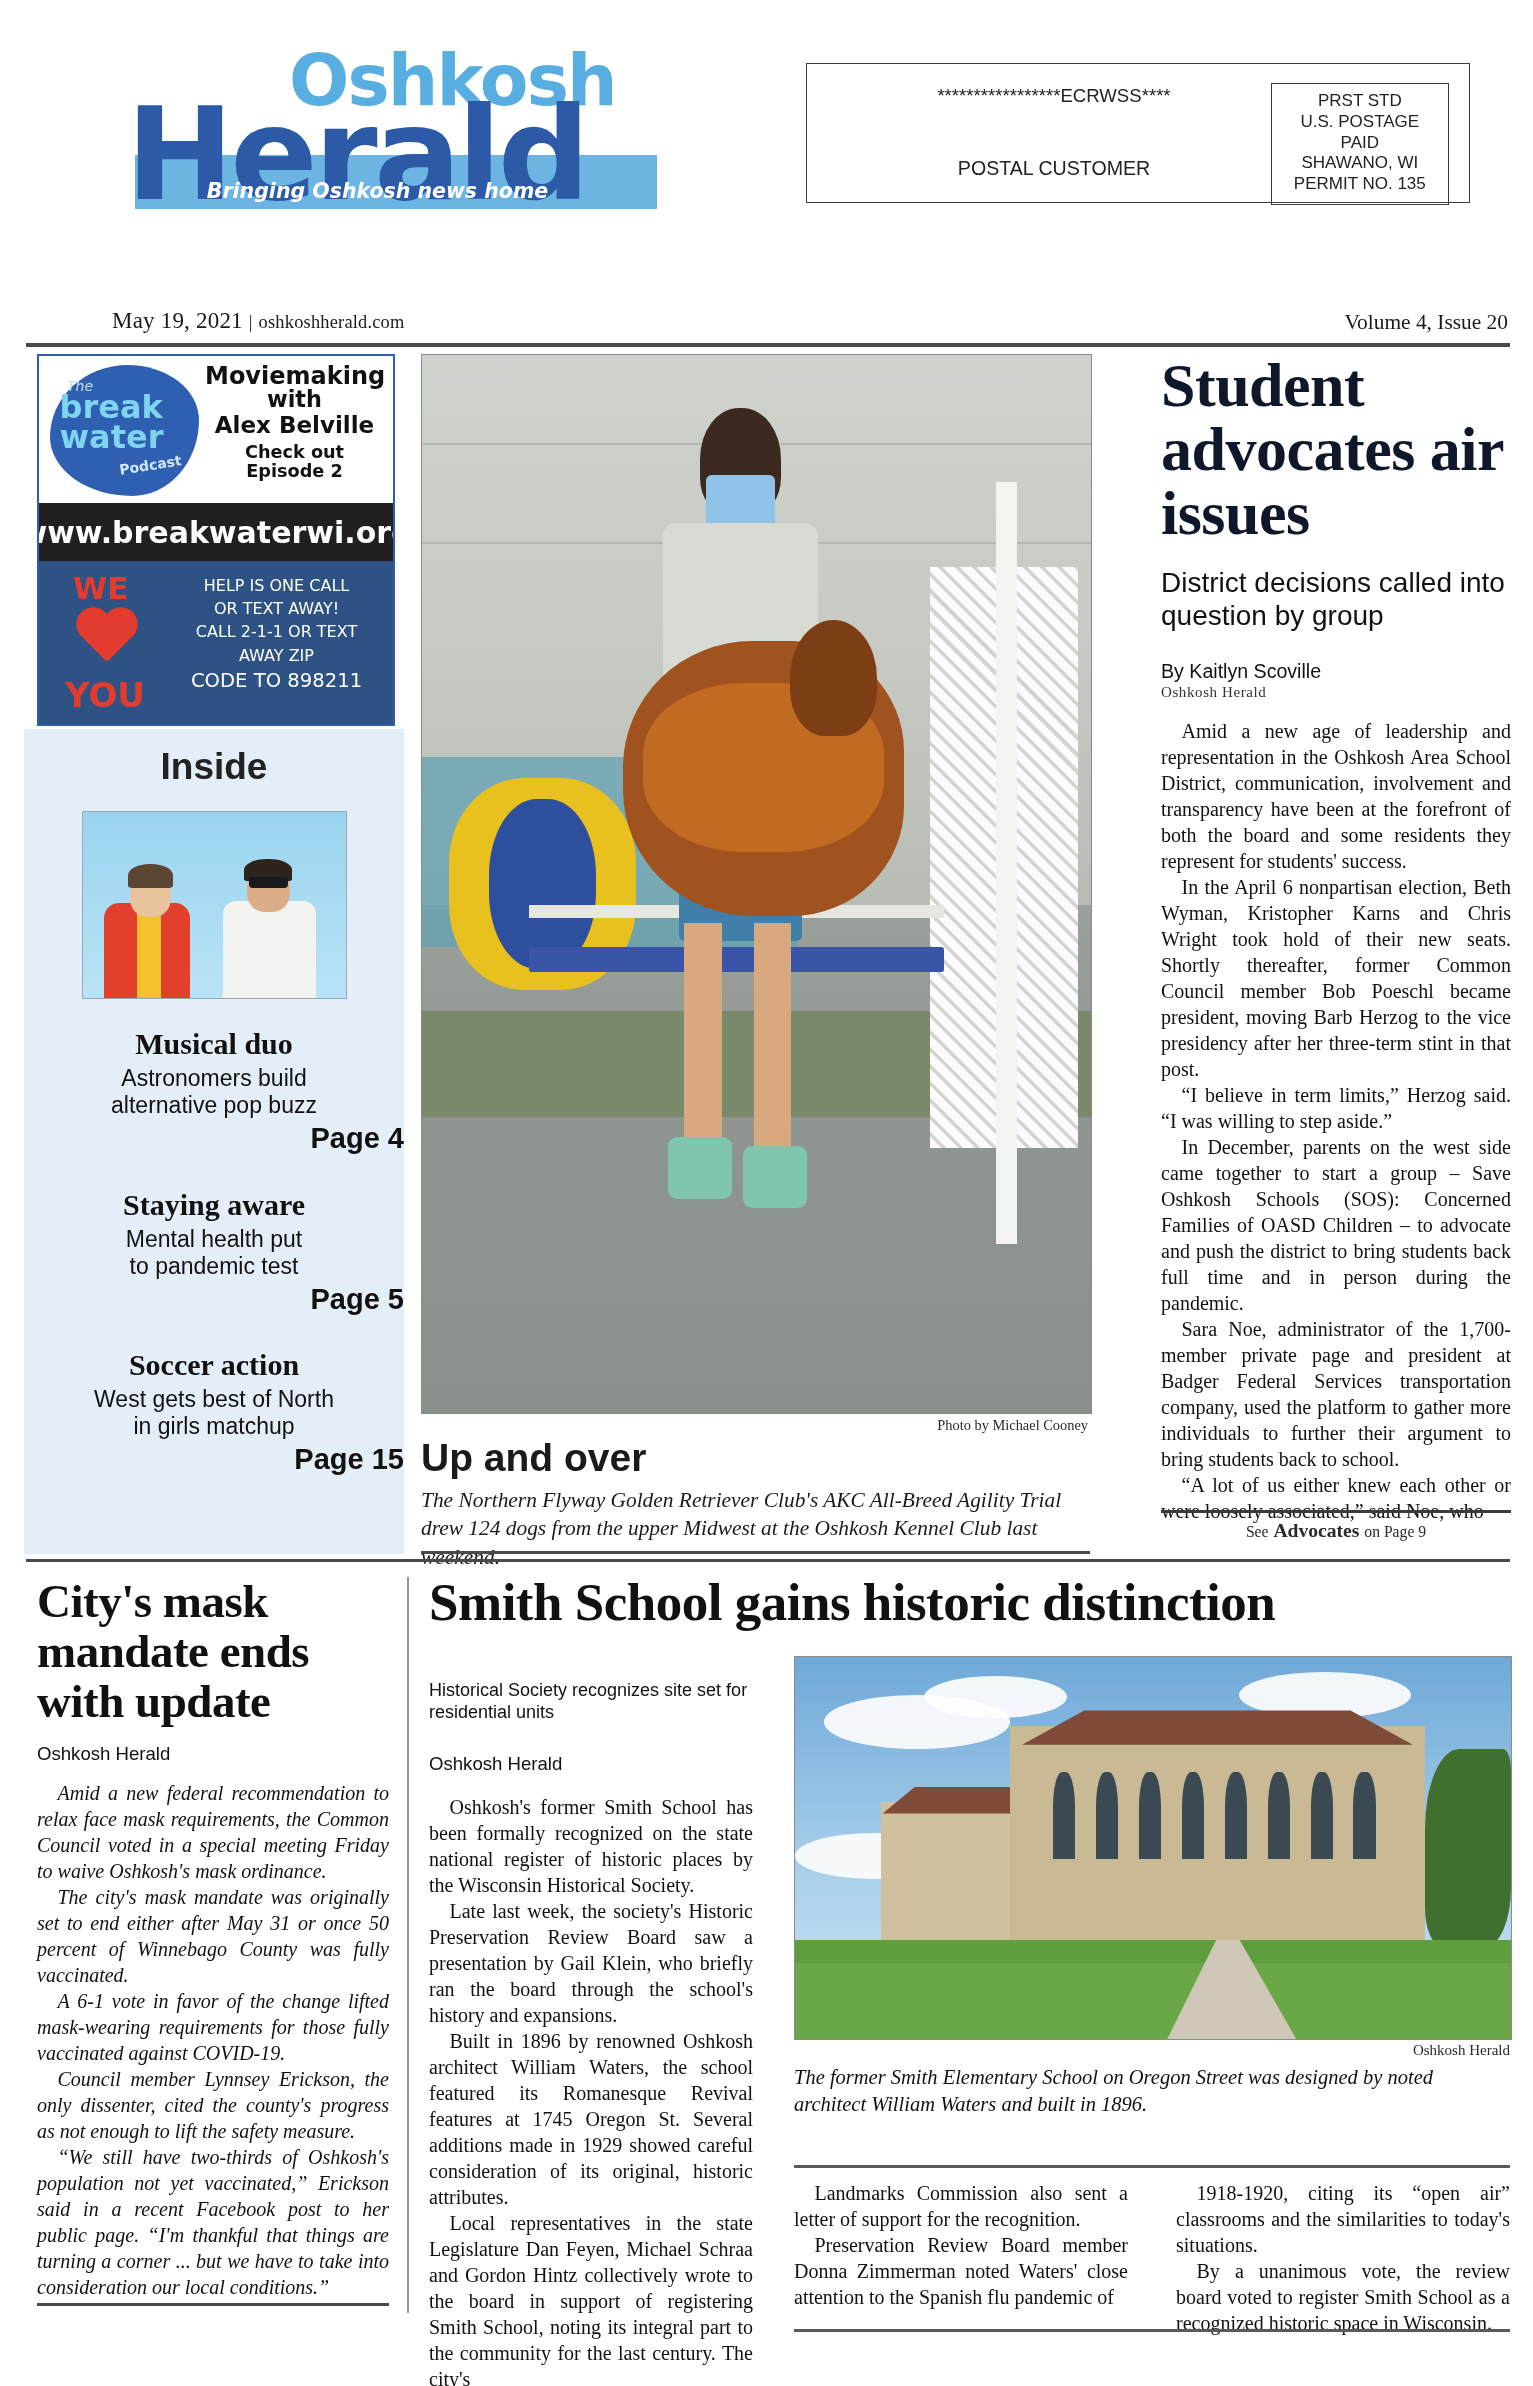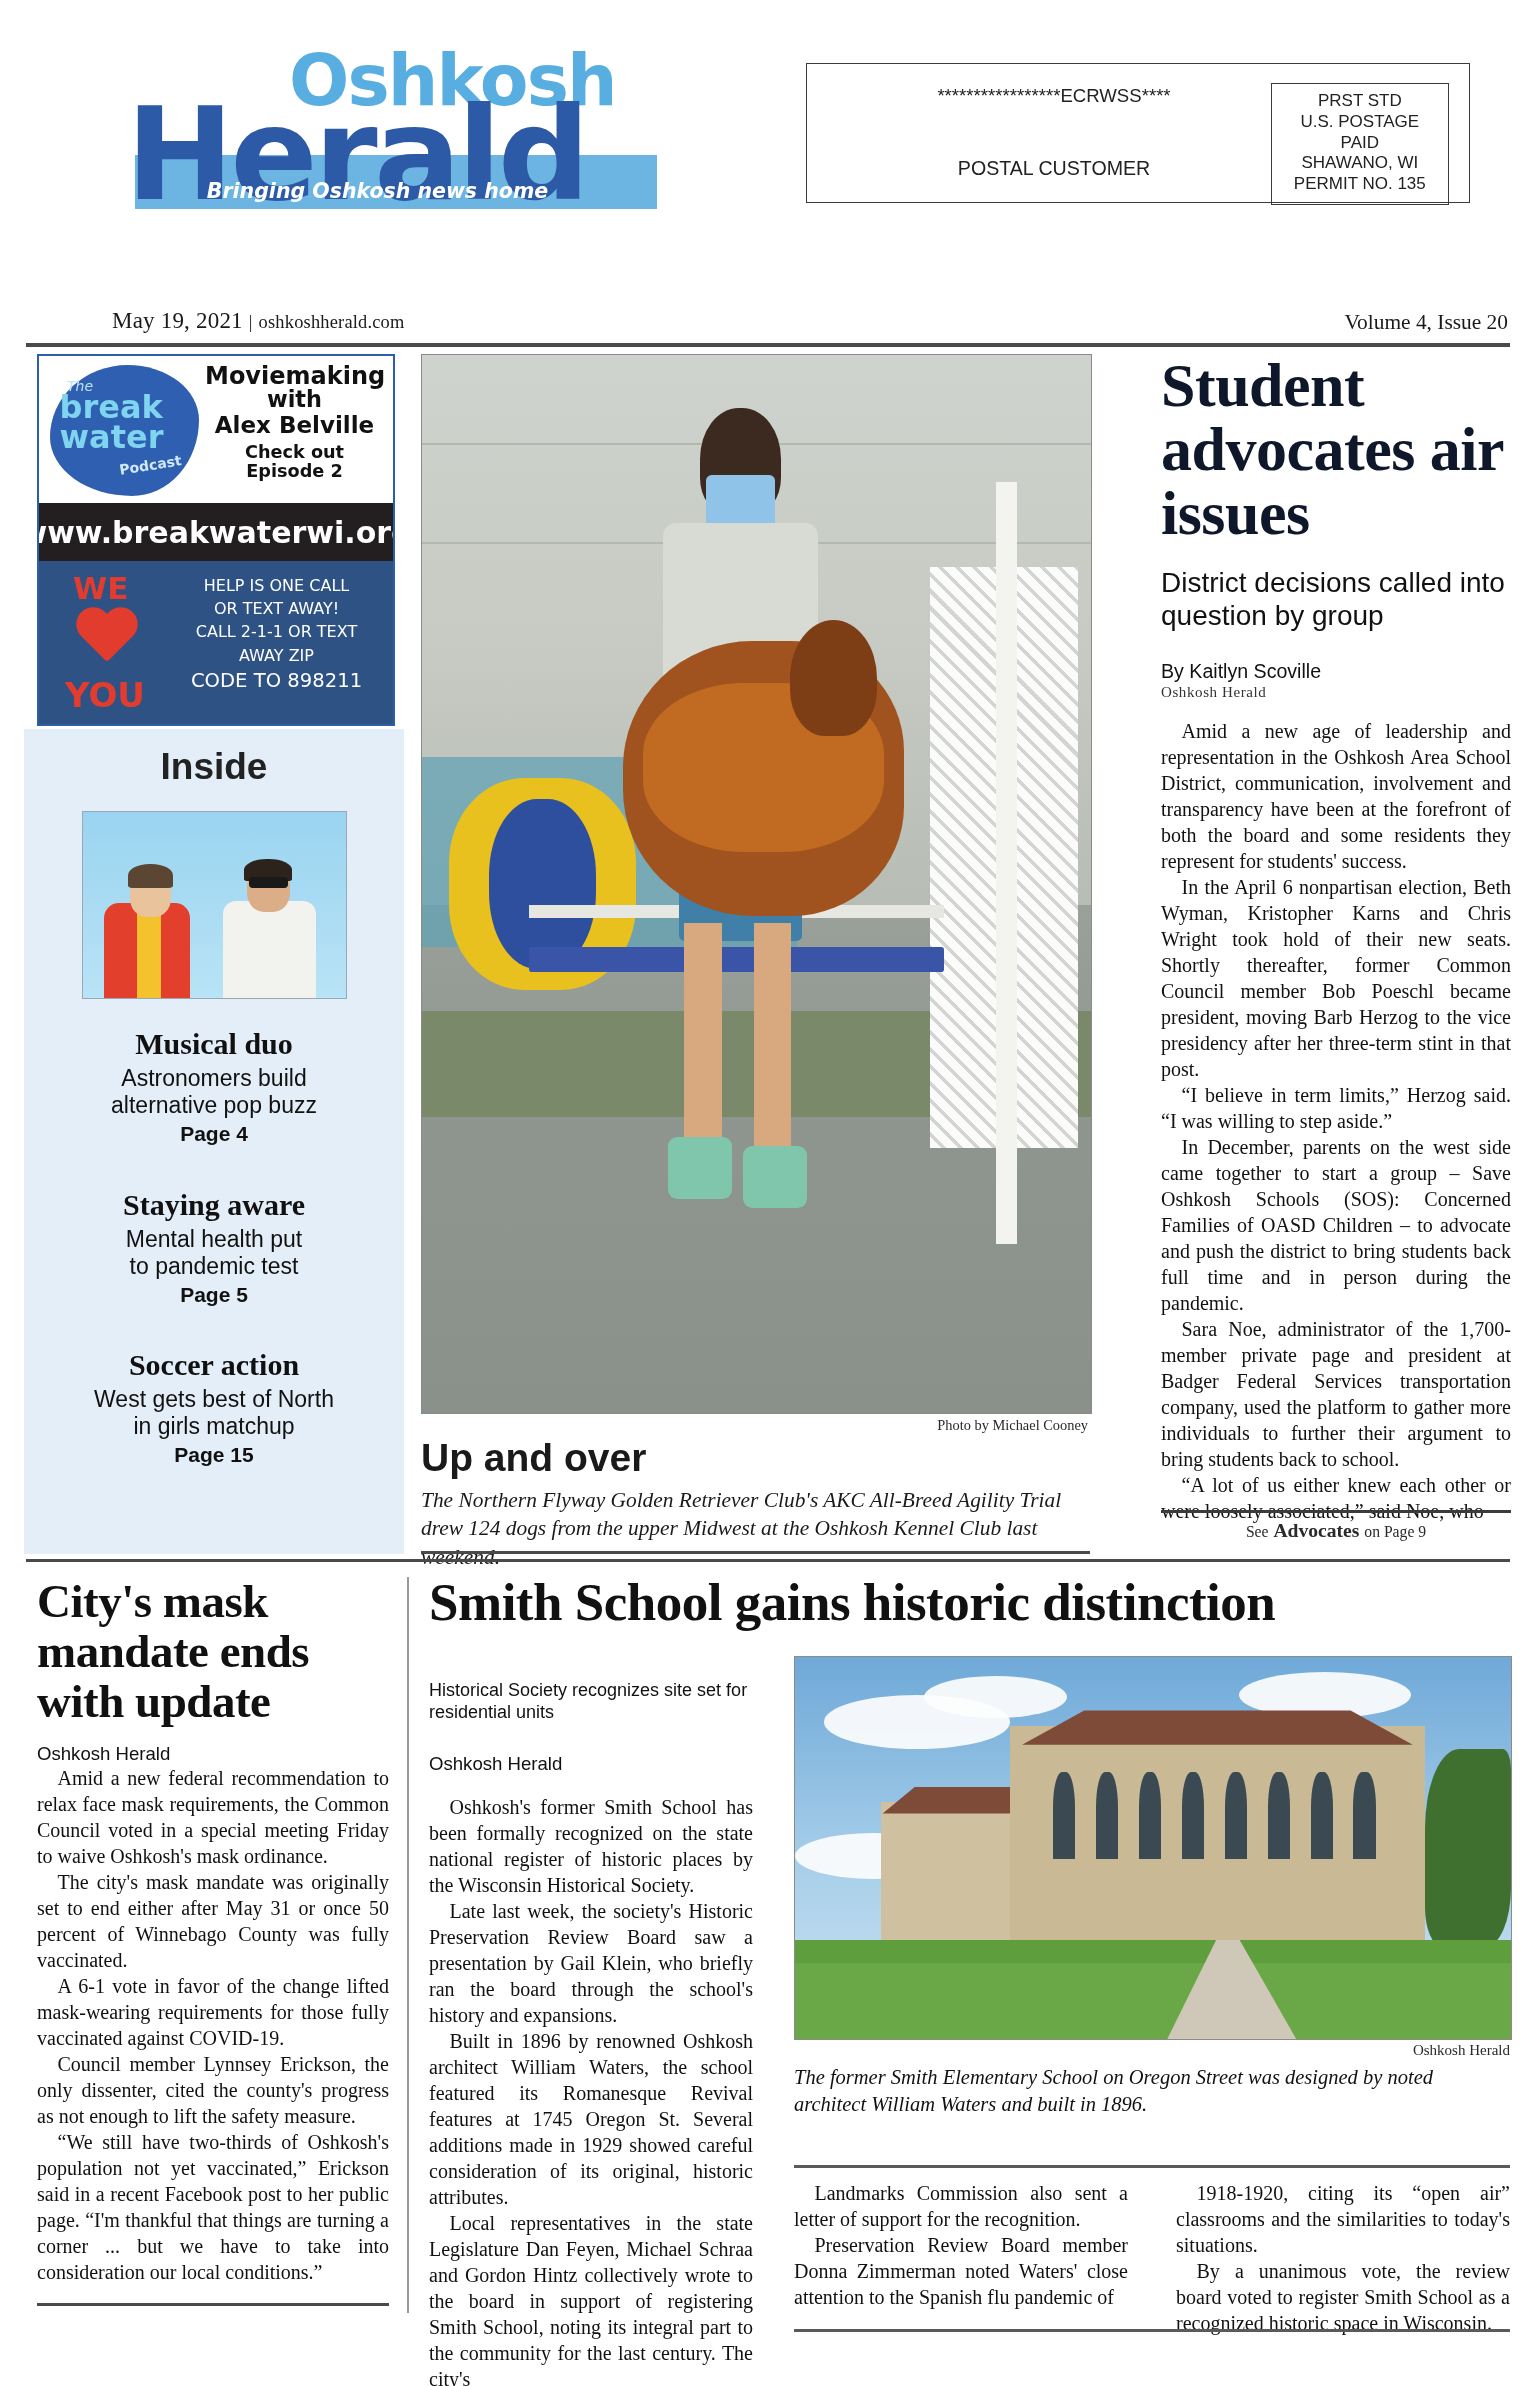--- a/index.html
+++ b/index.html
@@ -96,22 +96,22 @@
   .p-head2{position:absolute;left:164px;top:52px;width:43px;height:48px;background:#dcae87;
     border-radius:48% 48% 40% 40%;}
   .p-hair2{position:absolute;left:161px;top:47px;width:48px;height:22.4px;background:#2c241c;
     border-radius:48% 48% 8% 8%;}
   .p-glass{position:absolute;left:166px;top:65px;width:39px;height:11.2px;background:#1a1a1a;
     border-radius:3.7px;}
   .ins-item{position:absolute;left:0;width:100%;text-align:center;}
   .ins-t{font-family:"Liberation Serif",serif;font-weight:bold;font-size:30px;color:#111;}
   .ins-s{font-family:"Liberation Sans",sans-serif;font-size:23px;color:#111;line-height:1.18;
     margin-top:3.7px;}
-  .ins-p{font-family:"Liberation Sans",sans-serif;font-weight:bold;font-size:21px;color:#111;
-    margin-top:2.8px;}
+  .ins-p{font-family:"Liberation Sans",sans-serif;font-weight:bold;font-size:29px;color:#111;
+    margin-top:2.8px;text-align:right;}
 
   
   .mainphoto{position:absolute;left:421px;top:354px;width:669px;height:1058px;
     border:0.9px solid #8b8b8b;overflow:hidden;background:#b9bdb6;}
   .mp-wall{position:absolute;left:0;top:0;width:100%;height:52%;
     background:linear-gradient(180deg,#cfd3cd 0%,#c6cac3 55%,#b7bcb4 100%);}
   .mp-wall-l1{position:absolute;left:0;top:16%;width:100%;height:1.9px;background:#b3b8b0;}
   .mp-wall-l2{position:absolute;left:0;top:34%;width:100%;height:1.9px;background:#b3b8b0;}
   .mp-ground{position:absolute;left:0;top:52%;width:100%;height:48%;
     background:linear-gradient(180deg,#9aa09a 0%,#8f958f 40%,#8a908a 100%);}
@@ -178,21 +178,21 @@
     font-family:"Liberation Serif",serif;font-size:19.6px;color:#2a2a2a;}
   .jumpline b{font-family:"Liberation Serif",serif;}
 
   
   .rule-mid{position:absolute;left:26px;top:1559px;width:1484px;height:2.8px;background:#4a4a4a;}
 
   .mask-col{position:absolute;left:37px;top:1577px;width:352px;}
   .mask-col h1{margin:0;font-family:"Liberation Serif",serif;font-weight:bold;font-size:47px;
     line-height:1.06;letter-spacing:-0.5px;color:#111;}
   .mask-col .src{margin-top:17px;font-family:"Liberation Sans",sans-serif;font-size:18.6px;color:#111;}
-  .mask-col .body-col{}
+  .mask-col .body-col{margin-top:15px;font-style:italic;}
   .rule-mask{position:absolute;left:37px;top:2303px;width:352px;height:2.8px;background:#4a4a4a;}
   .vrule{position:absolute;left:407px;top:1577px;width:1.9px;height:736px;background:#9a9a9a;}
 
   .smith{position:absolute;left:429px;top:1575px;width:1081px;}
   .smith h1{margin:0;font-family:"Liberation Serif",serif;font-weight:bold;font-size:53px;
     line-height:1.04;letter-spacing:-0.5px;color:#111;}
   .smith-sub{position:absolute;left:429px;top:1680px;width:324px;
     font-family:"Liberation Sans",sans-serif;font-size:18px;line-height:1.2;color:#111;}
   .smith-src{position:absolute;left:429px;top:1753px;
     font-family:"Liberation Sans",sans-serif;font-size:18.6px;color:#111;}

